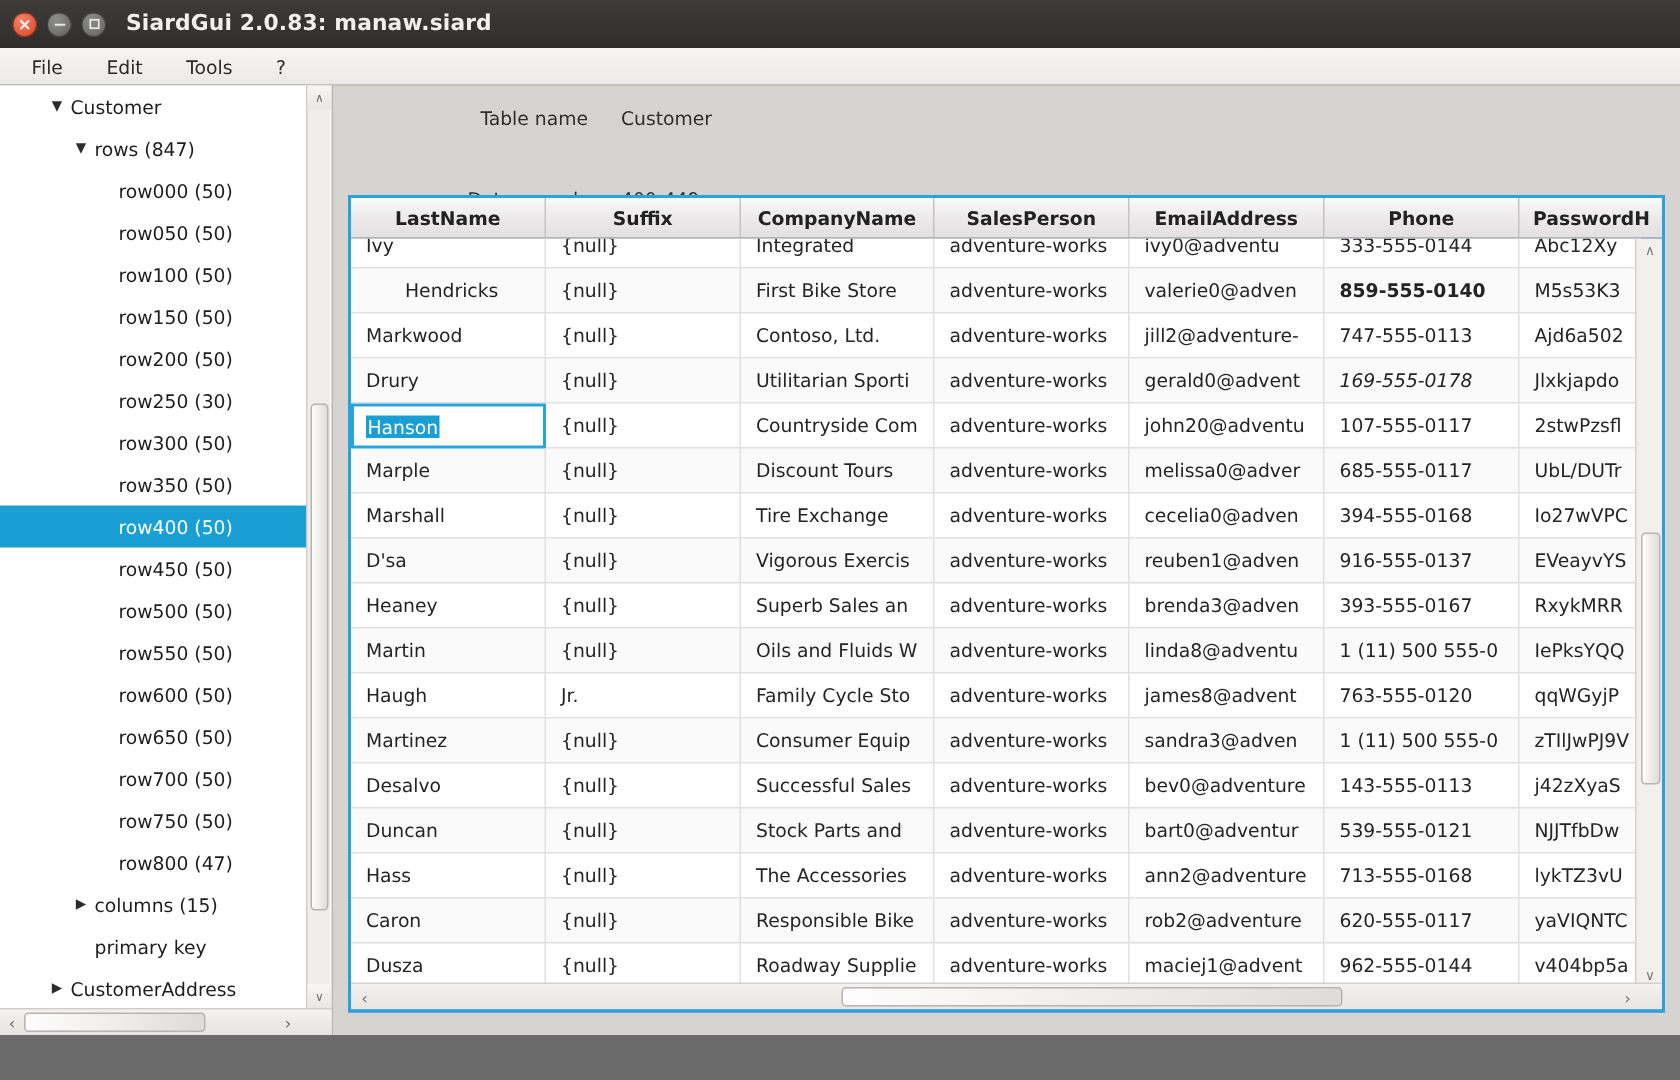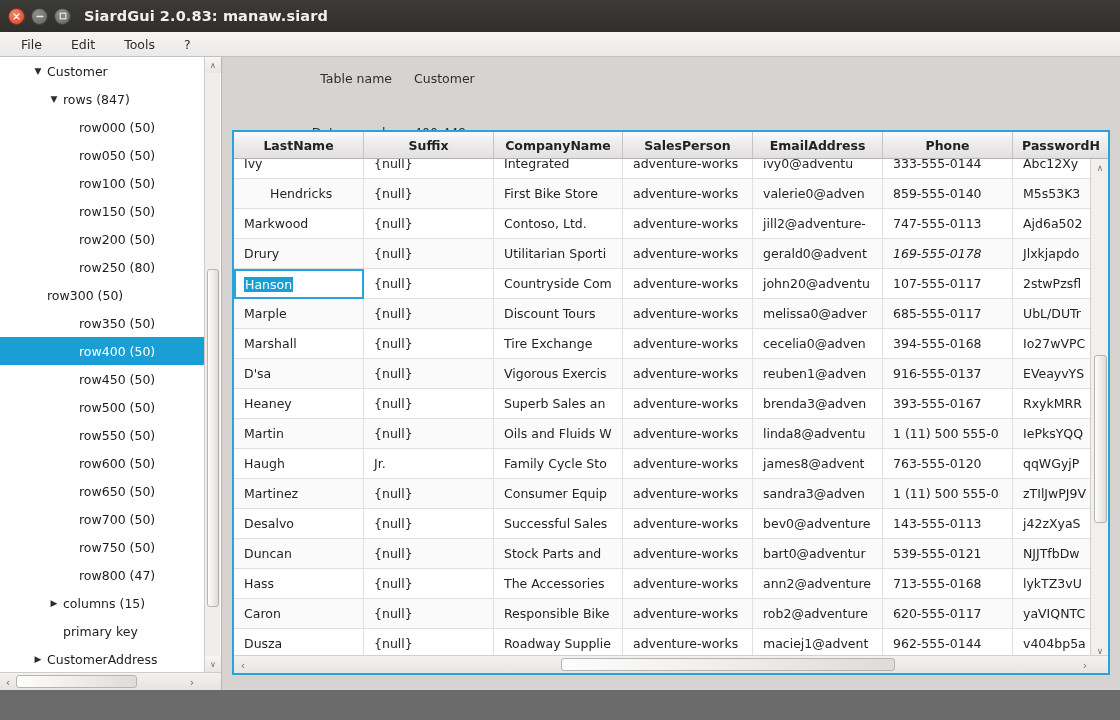--- a/index.html
+++ b/index.html
@@ -273,23 +273,23 @@
             <div class="tree-row" style="padding-left: 64px;">
               <span class="tw spacer">&nbsp;</span>
               <span class="tree-label">row150 (50)</span>
             </div>
             <div class="tree-row" style="padding-left: 64px;">
               <span class="tw spacer">&nbsp;</span>
               <span class="tree-label">row200 (50)</span>
             </div>
             <div class="tree-row" style="padding-left: 64px;">
               <span class="tw spacer">&nbsp;</span>
-              <span class="tree-label">row250 (80)</span>
-            </div>
-            <div class="tree-row" style="padding-left: 32px;">
+              <span class="tree-label">row250 (30)</span>
+            </div>
+            <div class="tree-row" style="padding-left: 64px;">
               <span class="tw spacer">&nbsp;</span>
               <span class="tree-label">row300 (50)</span>
             </div>
             <div class="tree-row" style="padding-left: 64px;">
               <span class="tw spacer">&nbsp;</span>
               <span class="tree-label">row350 (50)</span>
             </div>
             <div class="tree-row sel" style="padding-left: 64px;">
               <span class="tw spacer">&nbsp;</span>
               <span class="tree-label">row400 (50)</span>
@@ -389,21 +389,21 @@
                 <div class="td" style="width: 130px;">ivy0@adventu</div>
                 <div class="td" style="width: 130px;">333-555-0144</div>
                 <div class="td" style="width: 97px;">Abc12Xy</div>
               </div>
               <div class="tr odd">
                 <div class="td" style="width: 130px; padding-left: 36px;">Hendricks</div>
                 <div class="td" style="width: 130px;">{null}</div>
                 <div class="td" style="width: 129px;">First Bike Store</div>
                 <div class="td" style="width: 130px;">adventure-works</div>
                 <div class="td" style="width: 130px;">valerie0@adven</div>
-                <div class="td" style="width: 130px;">859-555-0140</div>
+                <div class="td" style="width: 130px; font-weight: bold;">859-555-0140</div>
                 <div class="td" style="width: 97px;">M5s53K3</div>
               </div>
               <div class="tr even">
                 <div class="td" style="width: 130px;">Markwood</div>
                 <div class="td" style="width: 130px;">{null}</div>
                 <div class="td" style="width: 129px;">Contoso, Ltd.</div>
                 <div class="td" style="width: 130px;">adventure-works</div>
                 <div class="td" style="width: 130px;">jill2@adventure-</div>
                 <div class="td" style="width: 130px;">747-555-0113</div>
                 <div class="td" style="width: 97px;">Ajd6a502</div>

